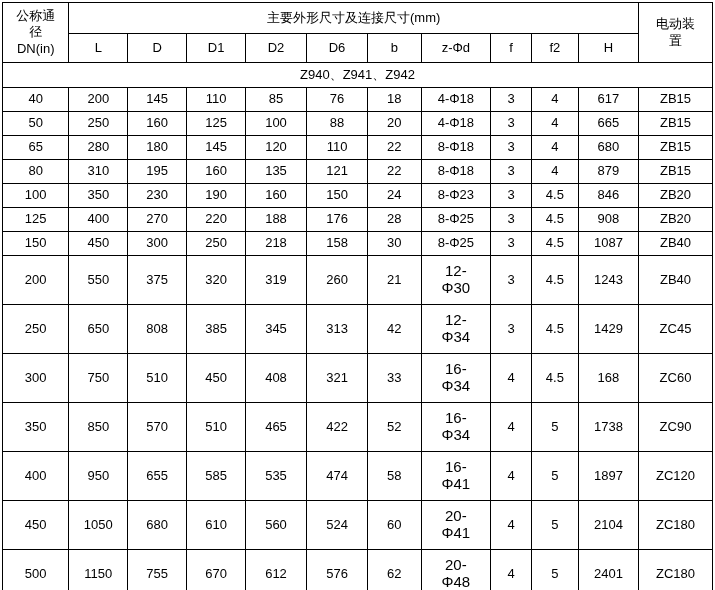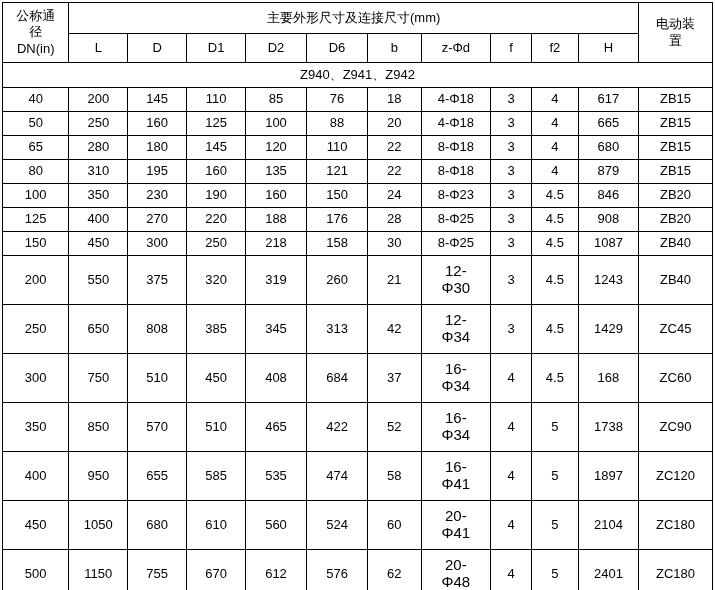--- a/index.html
+++ b/index.html
@@ -266,22 +266,22 @@
         <td>4.5</td>
         <td>1429</td>
         <td>ZC45</td>
       </tr>
       <tr class="data tall">
         <td>300</td>
         <td>750</td>
         <td>510</td>
         <td>450</td>
         <td>408</td>
-        <td>684</td>
-        <td>37</td>
+        <td>321</td>
+        <td>33</td>
         <td>
           <span class="zd-stack">16-</span>
           <span class="zd-stack">Φ34</span>
         </td>
         <td>4</td>
         <td>4.5</td>
         <td>168</td>
         <td>ZC60</td>
       </tr>
       <tr class="data tall">

